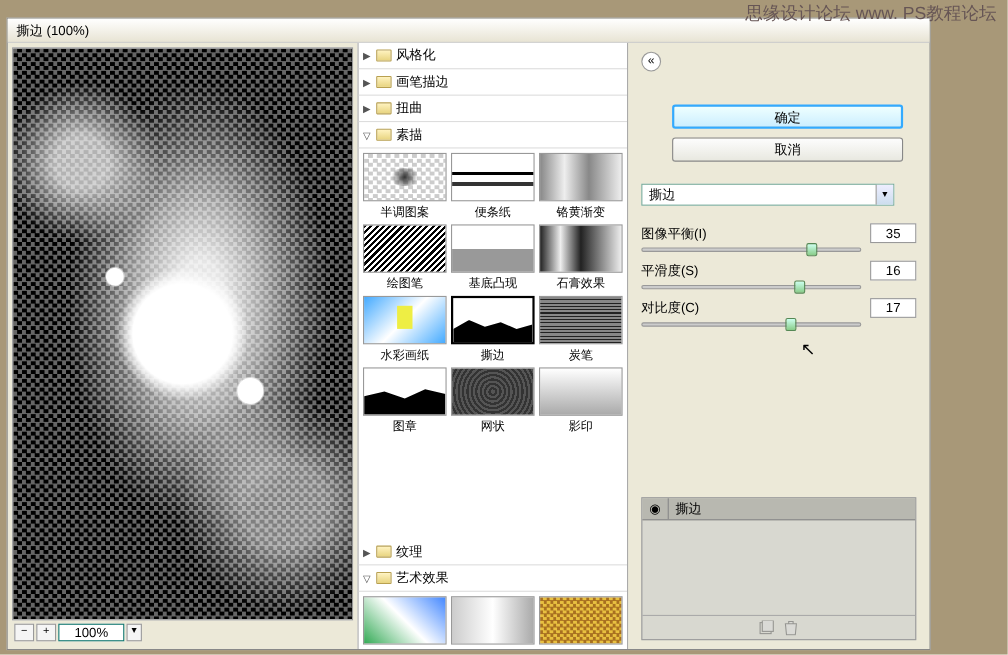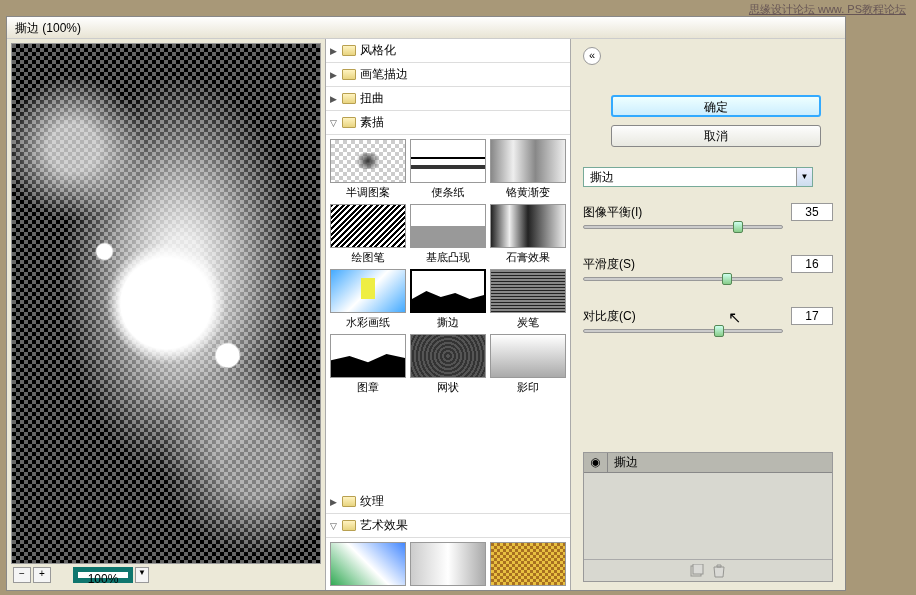--- a/index.html
+++ b/index.html
@@ -1,17 +1,17 @@
 <!DOCTYPE html>
 <html><head>
 <meta charset="utf-8">
 <style>
 * { box-sizing: border-box; margin: 0; padding: 0; font-family: "Microsoft YaHei", sans-serif; font-size: 12px; }
 body { background: #a89878; width: 916px; height: 595px; overflow: hidden; }
-.watermark { position: absolute; top: 2px; right: 10px; color: #655; font-size: 11px; z-index: 100; text-decoration: underline; }
+.watermark { position: absolute; top: 2px; right: 10px; color: #655; font-size: 16px; z-index: 100; }
 .dialog { position: absolute; top: 16px; left: 6px; width: 840px; height: 575px; background: #ece9d8; border: 1px solid #888; }
 .titlebar { height: 22px; background: linear-gradient(#fff, #e8e4d4); padding: 3px 8px; border-bottom: 1px solid #ccc; font-size: 12px; }
 .content { display: flex; height: calc(100% - 22px); }
 .preview-pane { width: 368px; display: flex; flex-direction: column; padding: 4px; }
 .preview-img { flex: 1; border: 1px solid #999; background: #fff; position: relative; overflow: hidden; }
 .noise { position: absolute; inset: 0; background: 
   radial-gradient(circle at 30% 40%, #fff 2%, transparent 2.5%),
   radial-gradient(circle at 70% 60%, #fff 3%, transparent 3.5%),
   radial-gradient(circle at 50% 50%, #fff 15%, transparent 20%);
   background-color: #000;
@@ -21,21 +21,21 @@
     repeating-conic-gradient(#000 0% 25%, #fff 25% 50%);
   background-size: 8px 8px; opacity: 0.4; mix-blend-mode: screen;
 }
 .noise::after { content: ""; position: absolute; inset: 0;
   background: radial-gradient(ellipse at 55% 45%, rgba(255,255,255,0.9) 10%, rgba(255,255,255,0.6) 25%, transparent 50%),
               radial-gradient(circle at 20% 20%, rgba(255,255,255,0.7) 5%, transparent 15%),
               radial-gradient(circle at 80% 80%, rgba(255,255,255,0.5) 8%, transparent 20%);
 }
 .zoom-bar { height: 22px; display: flex; align-items: center; gap: 2px; padding: 2px; }
 .zoom-btn { width: 18px; height: 16px; border: 1px solid #999; background: #f5f5f5; font-size: 10px; text-align: center; line-height: 12px; }
-.zoom-val { width: 60px; border: 5px solid #0f766e; background: #fff; text-align: center; height: 16px; line-height: 14px; margin-left: 20px; }
+.zoom-val { width: 60px; border: 1px solid #0f766e; background: #fff; text-align: center; height: 16px; line-height: 14px; }
 .zoom-arrow { width: 14px; height: 16px; border: 1px solid #999; background: #f5f5f5; font-size: 8px; text-align: center; }
 
 .gallery-pane { width: 262px; border-left: 1px solid #aaa; border-right: 1px solid #aaa; background: #fff; display: flex; flex-direction: column; }
 .cat-row { display: flex; align-items: center; padding: 3px 4px; border-bottom: 1px solid #ddd; cursor: pointer; }
 .tri { width: 12px; font-size: 9px; color: #555; }
 .folder-icon { width: 14px; height: 11px; background: linear-gradient(#fff3c0, #e8d480); border: 1px solid #b8a050; border-radius: 1px; margin-right: 4px; }
 .thumbs { flex: 1; overflow-y: auto; padding: 4px; }
 .thumb-grid { display: grid; grid-template-columns: repeat(3, 1fr); gap: 4px; }
 .thumb { text-align: center; cursor: pointer; }
 .thumb-img { width: 100%; height: 44px; border: 1px solid #999; background: #888; position: relative; overflow: hidden; }
@@ -63,21 +63,21 @@
 .t16 { background: linear-gradient(90deg,#ccc,#fff,#aaa); }
 .t17 { background: repeating-conic-gradient(#e8c040 0 25%,#a87020 25% 50%) 0 0/6px 6px; }
 
 .settings-pane { flex: 1; padding: 8px 12px; display: flex; flex-direction: column; }
 .collapse-btn { width: 18px; height: 18px; border: 1px solid #999; border-radius: 9px; background: #fff; text-align: center; line-height: 14px; font-size: 11px; margin-bottom: 6px; }
 .btn { width: 210px; height: 22px; border: 1px solid #888; border-radius: 3px; background: linear-gradient(#fdfdfd,#e8e8e0); margin-bottom: 8px; text-align: center; line-height: 20px; cursor: pointer; }
 .btn.primary { border: 2px solid #3af; background: linear-gradient(#eff,#cef); margin-top: 48px; }
 .dropdown { width: 230px; height: 20px; border: 1px solid #7a9; background: #fff; display: flex; align-items: center; margin: 12px 0 16px; }
 .dropdown span { flex: 1; padding: 0 6px; }
 .dd-arrow { width: 16px; height: 100%; border-left: 1px solid #999; background: linear-gradient(#eef,#cde); text-align: center; font-size: 8px; line-height: 18px; }
-.slider-row { margin-bottom: 26px; }
+.slider-row { margin-bottom: 8px; }
 .slider-head { display: flex; justify-content: space-between; align-items: center; margin-bottom: 4px; }
 .slider-val { width: 42px; height: 18px; border: 1px solid #999; background: #fff; text-align: center; line-height: 16px; }
 .slider-track { height: 4px; background: #ccc; border: 1px solid #999; position: relative; border-radius: 2px; width: 200px; }
 .slider-thumb { position: absolute; top: -5px; width: 10px; height: 12px; background: linear-gradient(#cfe,#8c8); border: 1px solid #585; border-radius: 2px; transform: translateX(-50%); }
 .cursor-icon { position: absolute; left: 728px; top: 308px; font-size: 16px; color: #000; }
 
 .layers-box { margin-top: auto; border: 1px solid #999; background: #d8d8d0; height: 130px; width: 250px; }
 .layer-row { display: flex; align-items: center; background: #b8b8b0; height: 20px; border-bottom: 1px solid #888; }
 .eye { width: 24px; height: 100%; border-right: 1px solid #888; text-align: center; line-height: 18px; }
 .layer-tools { height: 22px; display: flex; justify-content: center; align-items: center; gap: 6px; border-top: 1px solid #aaa; margin-top: auto; }

